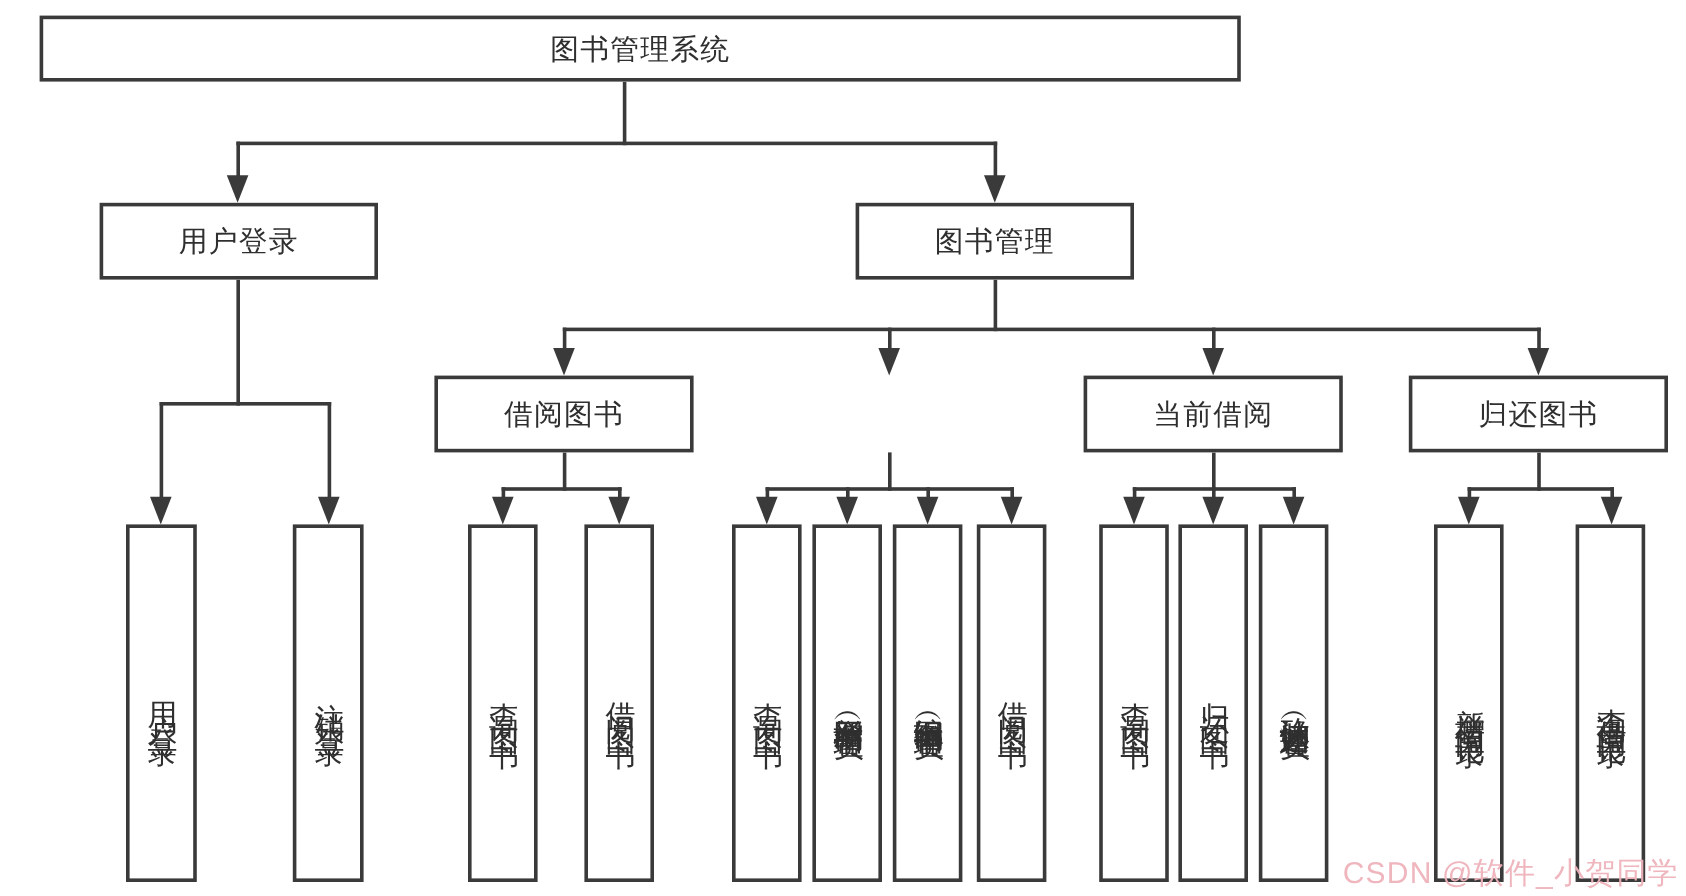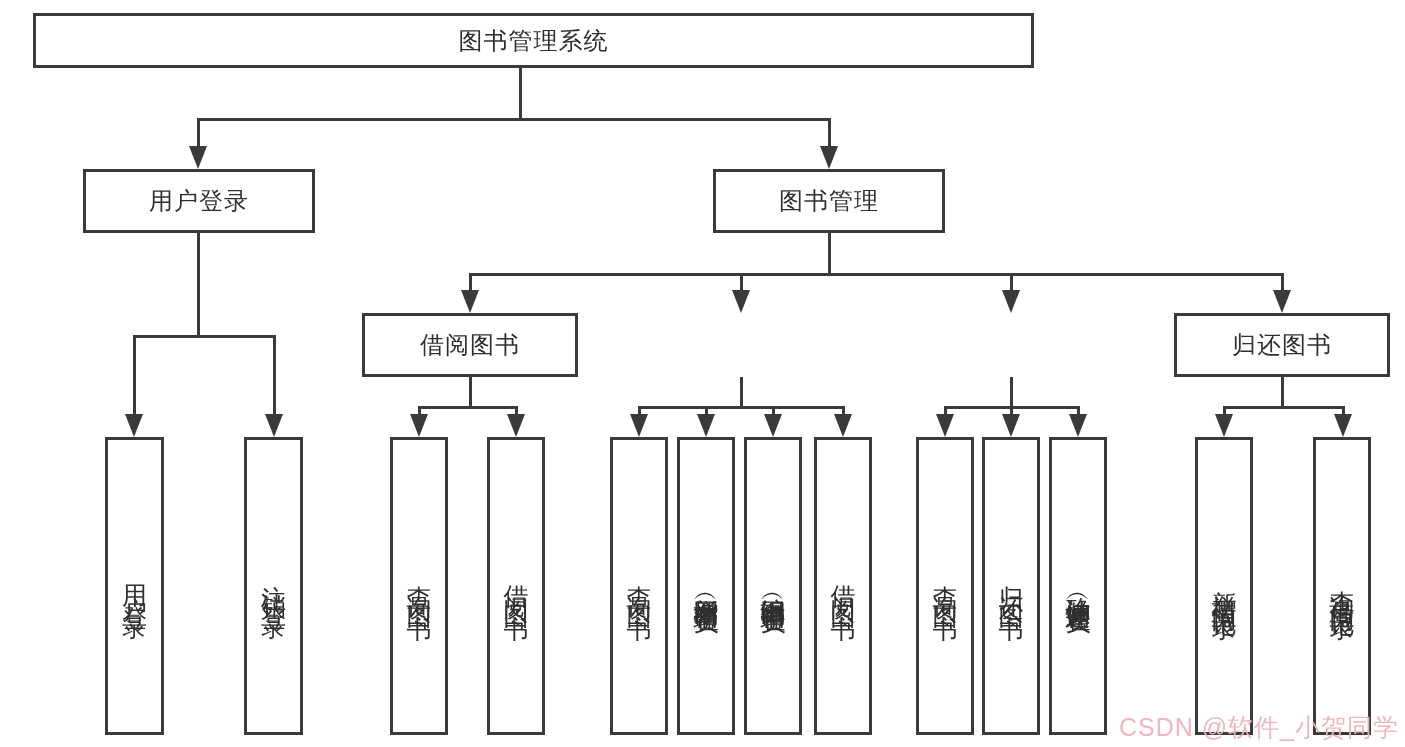--- a/index.html
+++ b/index.html
@@ -49,20 +49,23 @@
 
   <div class="node" style="left:83px;top:169px;width:232px;height:64px;">
     <span>用户登录</span>
   </div>
   <div class="node" style="left:713px;top:169px;width:232px;height:64px;">
     <span>图书管理</span>
   </div>
 
   <div class="node" style="left:362px;top:313px;width:216px;height:64px;">
     <span>借阅图书</span>
+  </div>
+  <div class="node" style="left:903px;top:313px;width:216px;height:64px;">
+    <span>当前借阅</span>
   </div>
   <div class="node" style="left:1174px;top:313px;width:216px;height:64px;">
     <span>归还图书</span>
   </div>
 
   <div class="leaf" style="left:105px;top:437px;width:59px;height:298px;">
     <span class="vtext ls4">用户登录</span>
   </div>
   <div class="leaf" style="left:244px;top:437px;width:59px;height:298px;">
     <span class="vtext ls4">注销登录</span>

